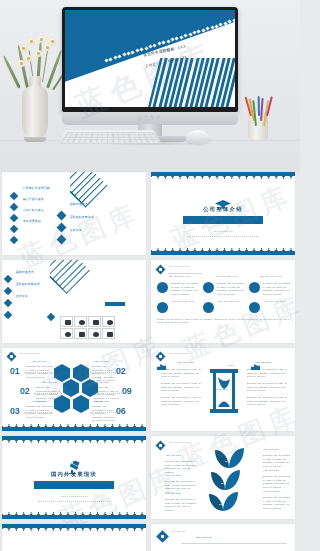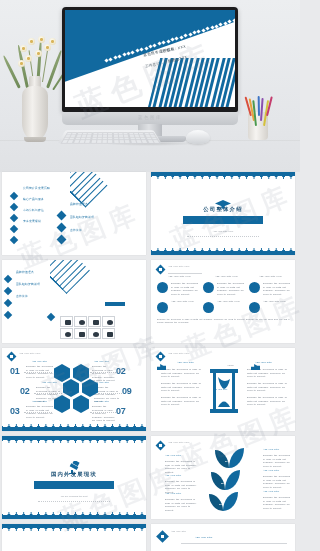--- a/index.html
+++ b/index.html
@@ -466,21 +466,21 @@
         <div class="hd-dot" style="left:6px;top:5px;">
           <div class="hd-dot-in" style="left:2px;top:2px;"></div>
         </div>
         <div class="tx-g" style="left:17px;top:4px;font-size:2.1px;">Add Your Title Here</div>
 
         <div class="num" style="left:8px;top:18px;">01</div>
         <div class="num" style="left:18px;top:38px;">02</div>
         <div class="num" style="left:8px;top:58px;">03</div>
         <div class="num" style="left:114px;top:18px;">02</div>
         <div class="num" style="left:120px;top:38px;">09</div>
-        <div class="num" style="left:114px;top:58px;">07</div>
+        <div class="num" style="left:114px;top:58px;">06</div>
 
         <div class="tx" style="left:24px;top:17px;width:30px;">Describe the hyperlinks in case of fonts not available. Therefore we need to convert.</div>
         <div class="tx" style="left:34px;top:38px;width:26px;">Describe the hyperlinks in case of fonts not available. Therefore we need to convert.</div>
         <div class="tx" style="left:24px;top:57px;width:30px;">Describe the hyperlinks in case of fonts not available. Therefore we need to convert.</div>
         <div class="tx" style="left:90px;top:17px;width:24px;">Describe the hyperlinks in case of fonts not available. Therefore we need to convert.</div>
         <div class="tx" style="left:92px;top:38px;width:26px;">Describe the hyperlinks in case of fonts not available. Therefore we need to convert.</div>
         <div class="tx" style="left:90px;top:57px;width:24px;">Describe the hyperlinks in case of fonts not available. Therefore we need to convert.</div>
 
         <div class="tx-b" style="left:30px;top:12px;font-size:2px;">Add Your Title</div>
         <div class="tx-b" style="left:40px;top:33px;font-size:2px;">Add Your Title</div>

